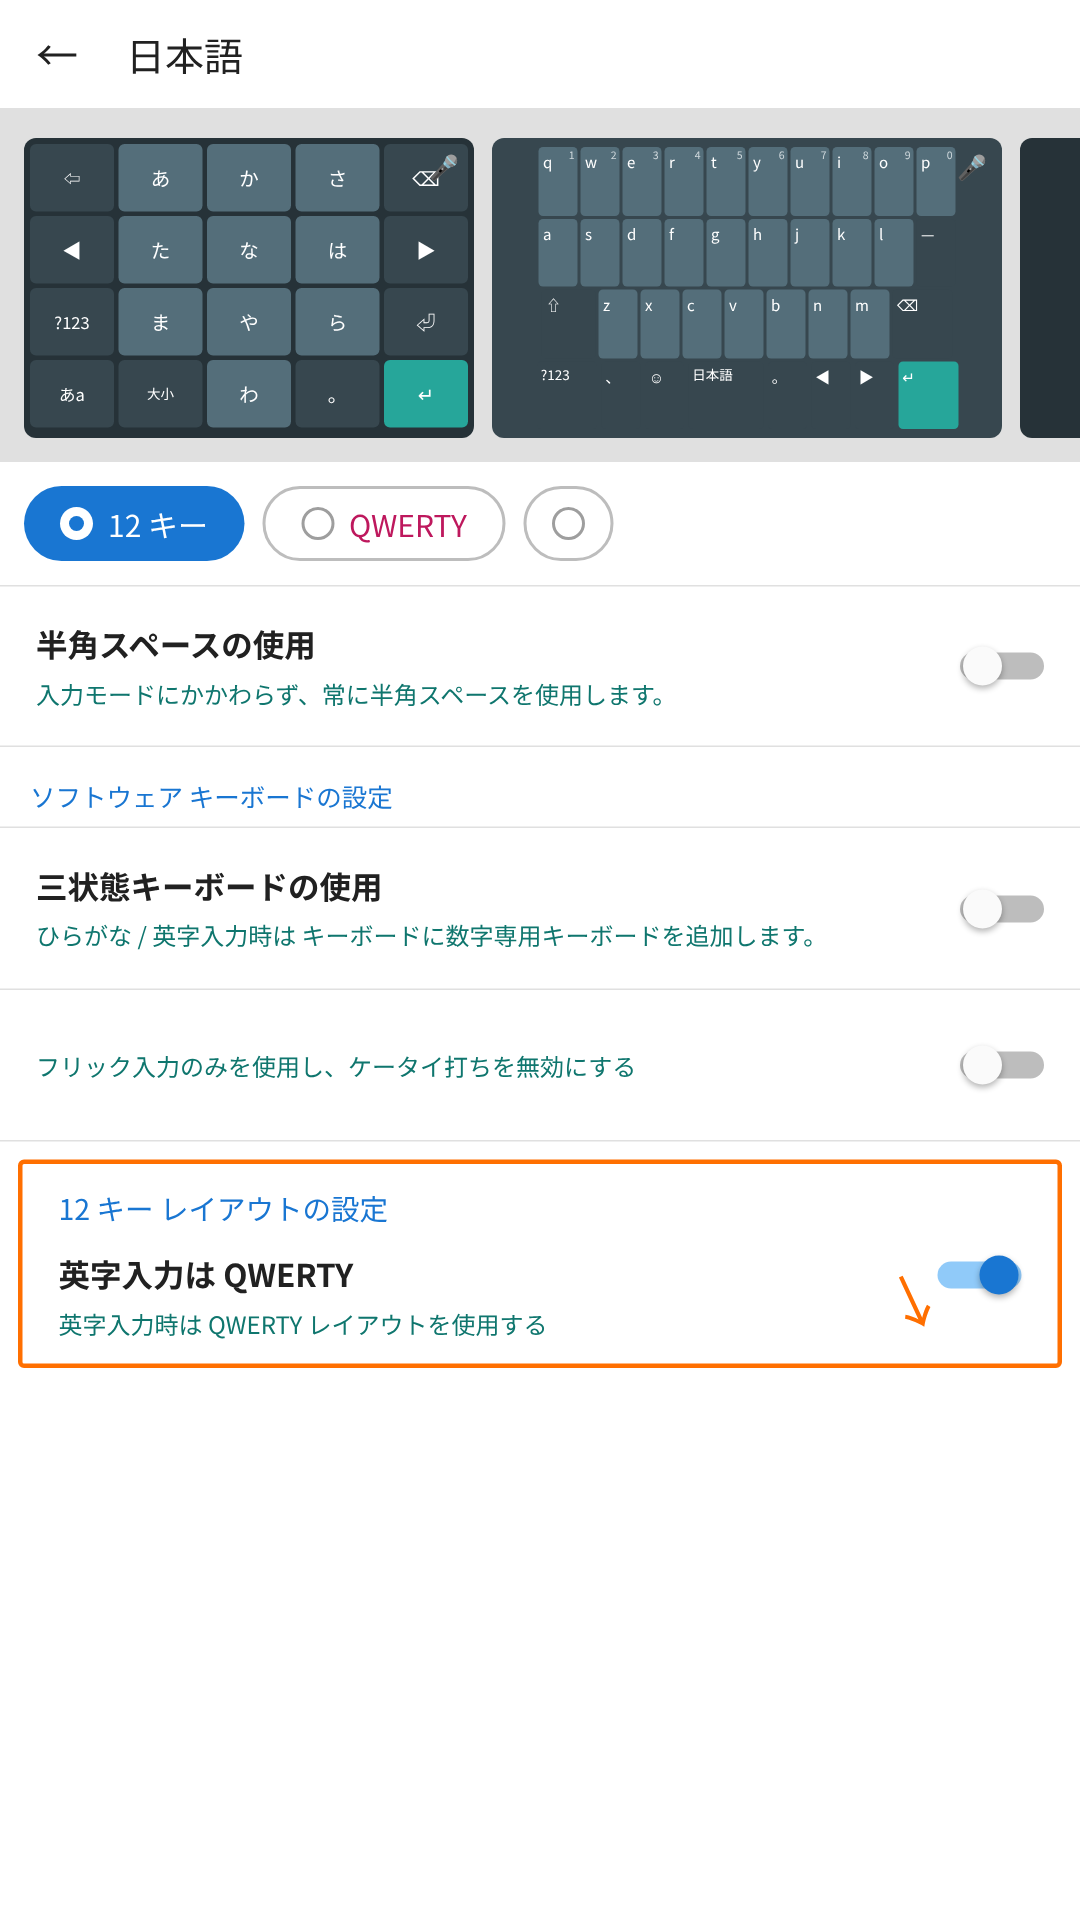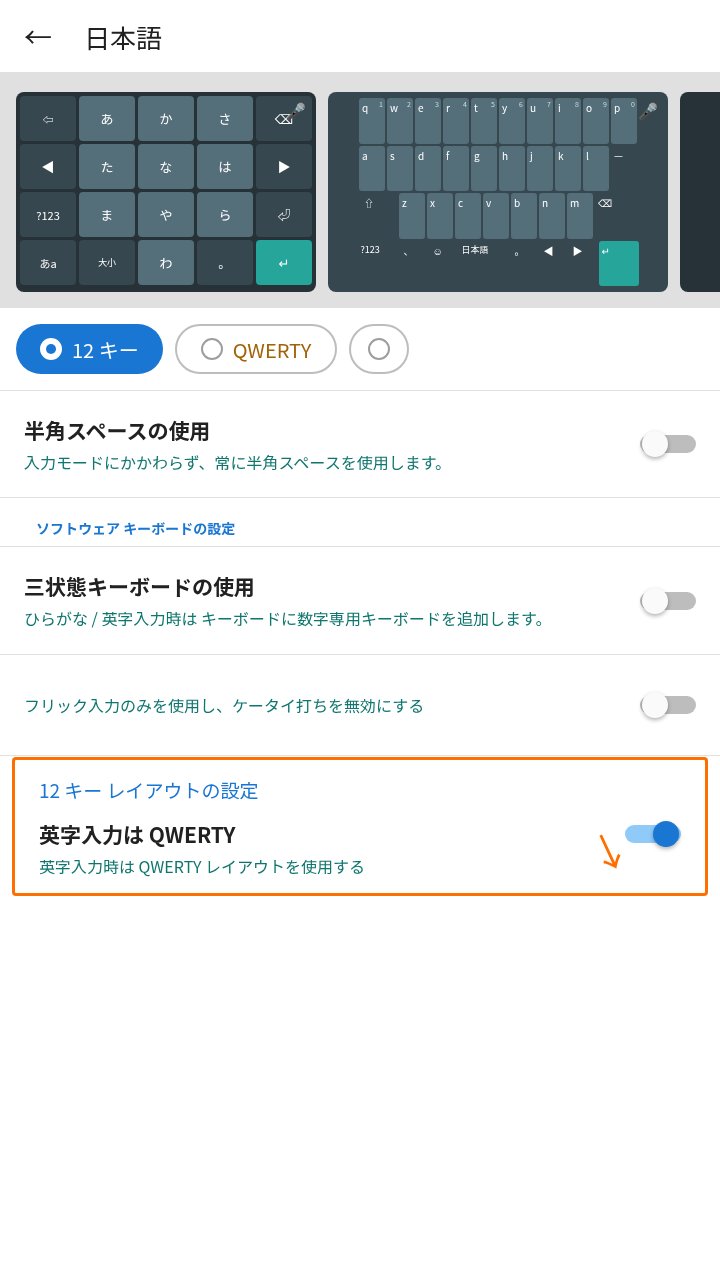--- a/index.html
+++ b/index.html
@@ -169,21 +169,21 @@
       font-family: inherit;
     }
 
     .layout-btn.selected {
       background: #1976d2;
       color: #fff;
     }
 
     .layout-btn.unselected {
       background: #fff;
-      color: #a16207;
+      color: #be185d;
       border: 2px solid #bdbdbd;
       justify-content: space-between;
     }
 
     .layout-btn.unselected-partial {
       background: #fff;
       color: #212121;
       border: 2px solid #bdbdbd;
       width: 60px;
       justify-content: center;
@@ -275,31 +275,31 @@
       background: #fafafa;
       left: 2px;
     }
     .toggle-thumb.on {
       background: #1976d2;
       right: 2px;
     }
 
     
     .section-link {
-      padding: 20px 24px 8px 36px;
-      font-size: 14px;
+      padding: 20px 24px 8px 20px;
+      font-size: 17px;
       color: #1976d2;
       cursor: pointer;
-      font-weight: 700;
+      font-weight: 400;
     }
 
     
     .highlighted-section {
       border: 3px solid #ff6f00;
-      margin: 1px 12px;
+      margin: 12px 12px;
       border-radius: 4px;
       padding: 16px 24px;
       position: relative;
     }
 
     .highlight-title {
       font-size: 19px;
       color: #1976d2;
       margin-bottom: 16px;
     }

